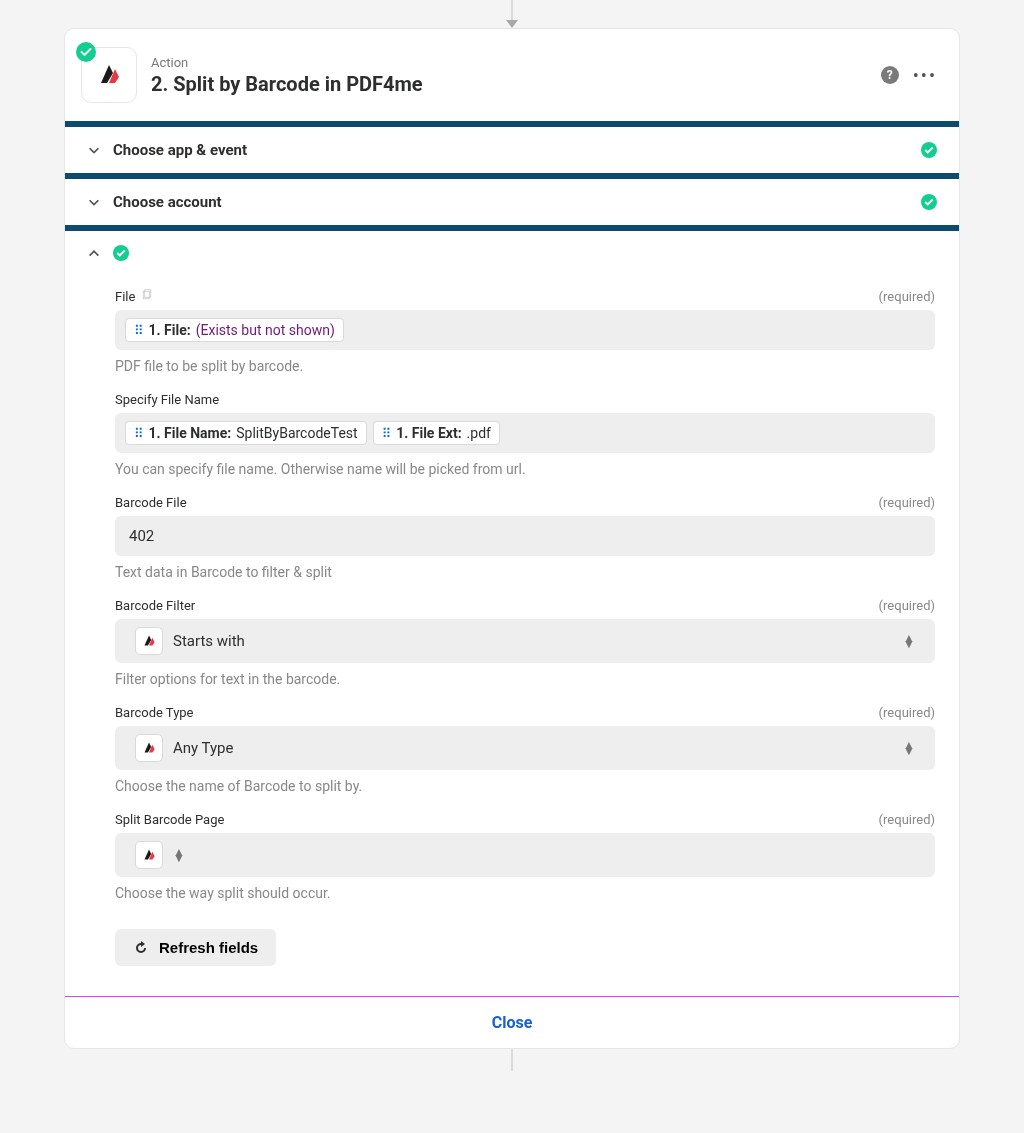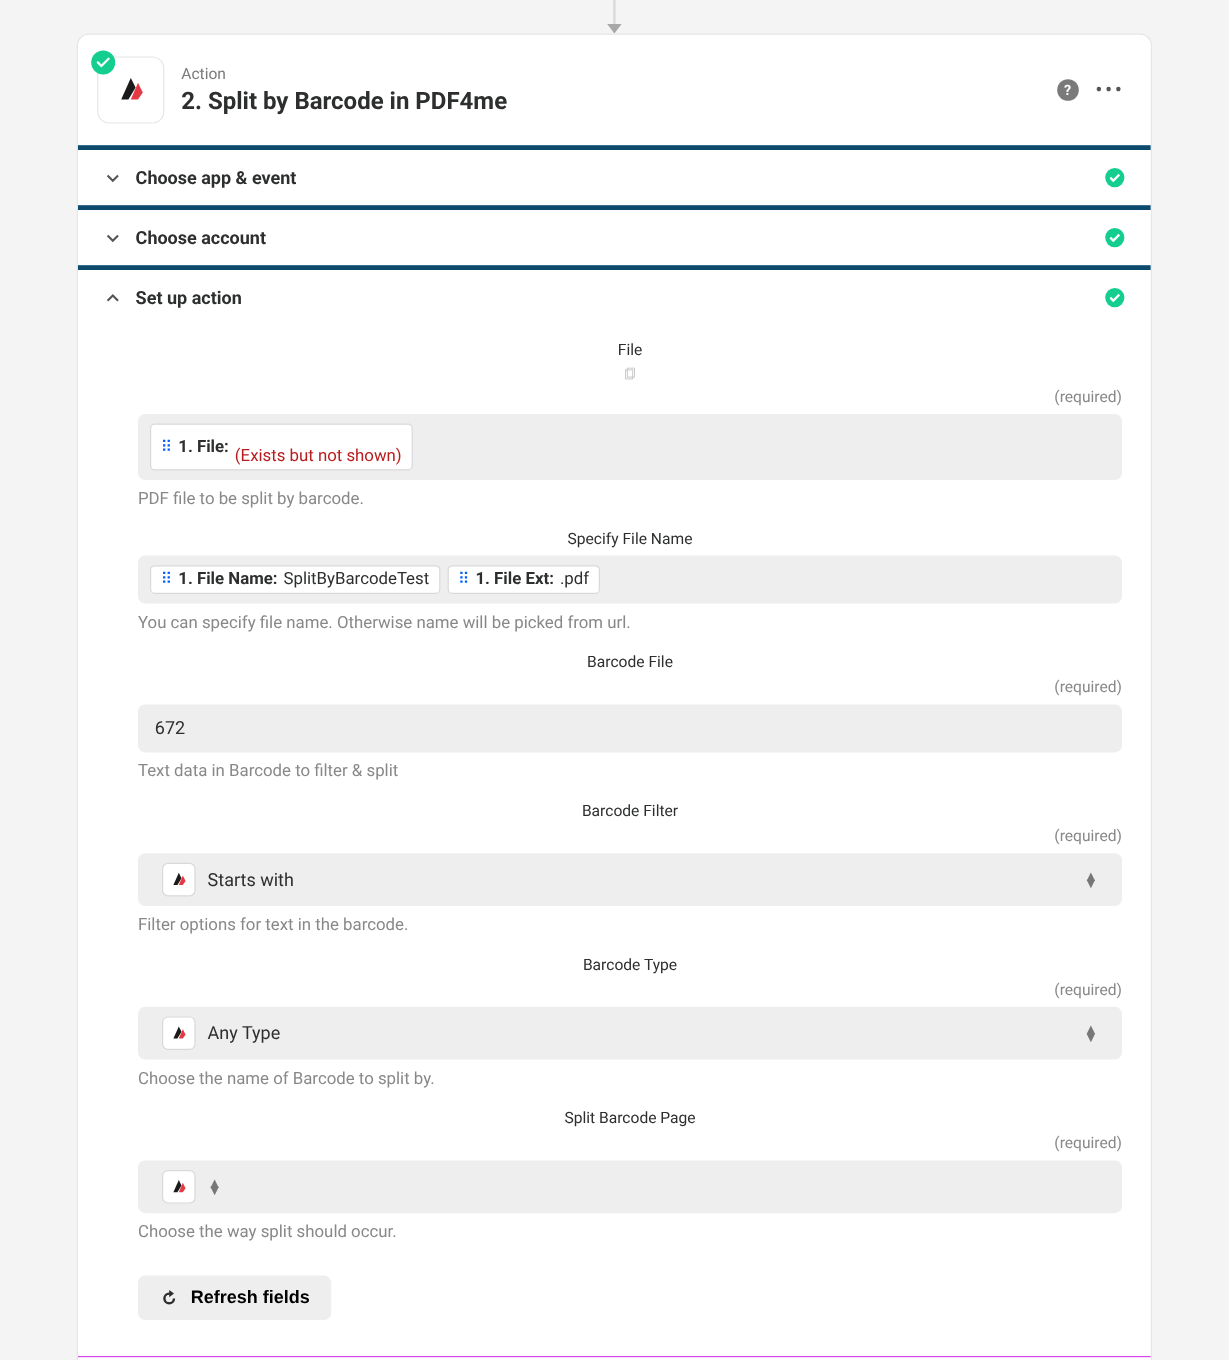--- a/index.html
+++ b/index.html
@@ -57,40 +57,40 @@
 .header-text .title { font-size: 20px; font-weight: 700; margin-top: 2px; }
 .header-actions { display: flex; align-items: center; gap: 14px; }
 .help-circle {
   width: 18px; height: 18px; border-radius: 50%;
   background: #7a7a7a; color: #fff;
   display: flex; align-items: center; justify-content: center;
   font-size: 12px; font-weight: 700;
 }
 .more-dots { font-size: 18px; color: #555; letter-spacing: 2px; cursor: pointer; }
 .section {
-  border-top: 4px solid #0c4a6e;
+  border-top: 6px solid #0c4a6e;
 }
 .section-header {
   display: flex; align-items: center;
   padding: 14px 22px;
   gap: 12px;
   cursor: pointer;
 }
 .section-header .chev { width: 14px; color: #555; }
 .section-header .label { font-size: 15px; font-weight: 700; flex: 1; }
 .section-header .status {
   width: 16px; height: 16px; border-radius: 50%;
   background: #13ce8f;
   display: flex; align-items: center; justify-content: center;
 }
 .section-header .status svg { width: 10px; height: 10px; }
 .section-body { padding: 6px 24px 30px 50px; }
 .field { margin-top: 18px; }
 .field:first-child { margin-top: 8px; }
-.field-label-row { display: flex; align-items: center; gap: 6px; flex-direction: column; }
+.field-label-row { display: flex; gap: 6px; }
 .field-label { font-size: 13px; color: #2d2e2e; }
 .field-req { font-size: 13px; color: #888; margin-left: auto; }
 .copy-icon { width: 12px; height: 12px; opacity: 0.5; }
 .field-input {
   margin-top: 6px;
   background: #eeeeee;
   border-radius: 6px;
   padding: 8px 10px;
   display: flex; align-items: center; gap: 6px;
   min-height: 40px;
@@ -98,21 +98,21 @@
 }
 .pill {
   background: #fff; border: 1px solid #d9d9d9;
   border-radius: 4px;
   padding: 3px 8px;
   display: inline-flex; align-items: center; gap: 5px;
   font-size: 14px;
 }
 .pill .dropbox-icon { color: #0061ff; font-size: 13px; }
 .pill .bold { font-weight: 700; }
-.pill .muted { color: #b91c1c; margin-top: 15px; }
+.pill .muted { color: #701a75; }
 .plain-value { font-size: 15px; color: #2d2e2e; padding: 2px 4px; }
 .field-help { font-size: 14px; color: #888; margin-top: 8px; }
 .select-input {
   margin-top: 6px;
   background: #eeeeee;
   border-radius: 6px;
   padding: 6px 20px;
   display: flex; align-items: center; gap: 10px;
   min-height: 44px;
   position: relative;
@@ -208,21 +208,20 @@
             </svg>
           </div>
       </div>
     </div>
 
     <div class="section">
       <div class="section-header">
         <svg class="chev" viewBox="0 0 16 16">
             <path d="M3 11 L8 6 L13 11" stroke="currentColor" stroke-width="2" fill="none"></path>
           </svg>
-        <div class="label">Set up action</div>
         <div class="status">
             <svg viewBox="0 0 16 16">
               <path d="M2 8 L6 12 L14 4" stroke="#fff" stroke-width="3" fill="none"></path>
             </svg>
           </div>
       </div>
 
       <div class="section-body">
 
         <div class="field">
@@ -262,21 +261,21 @@
           </div>
           <div class="field-help">You can specify file name. Otherwise name will be picked from url.</div>
         </div>
 
         <div class="field">
           <div class="field-label-row">
             <span class="field-label">Barcode File</span>
             <span class="field-req">(required)</span>
           </div>
           <div class="field-input">
-            <span class="plain-value">672</span>
+            <span class="plain-value">402</span>
           </div>
           <div class="field-help">Text data in Barcode to filter &amp; split</div>
         </div>
 
         <div class="field">
           <div class="field-label-row">
             <span class="field-label">Barcode Filter</span>
             <span class="field-req">(required)</span>
           </div>
           <div class="select-input">

